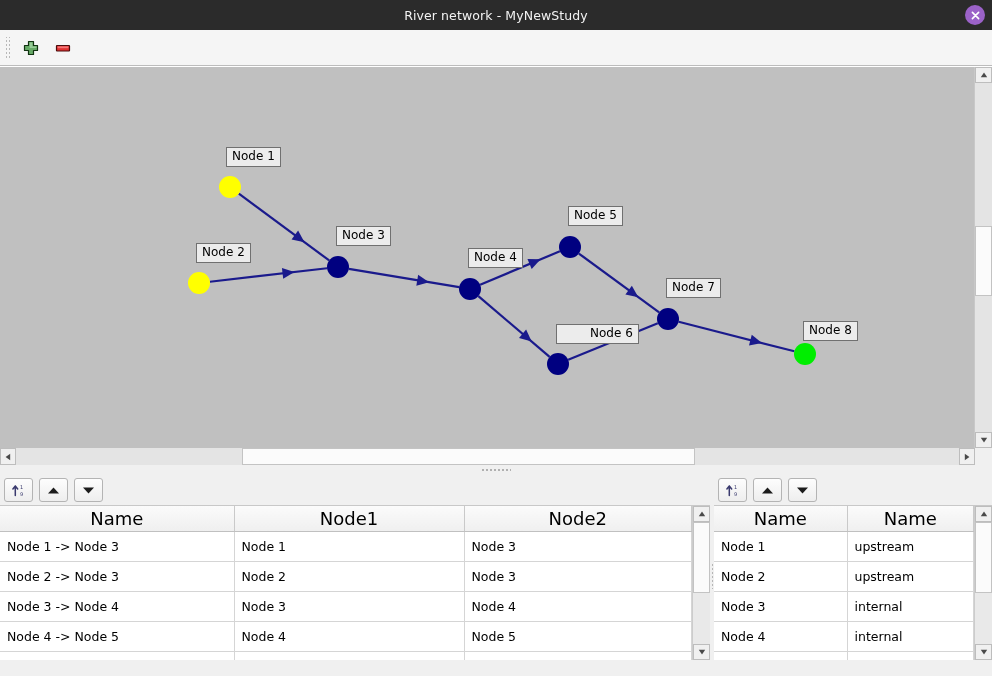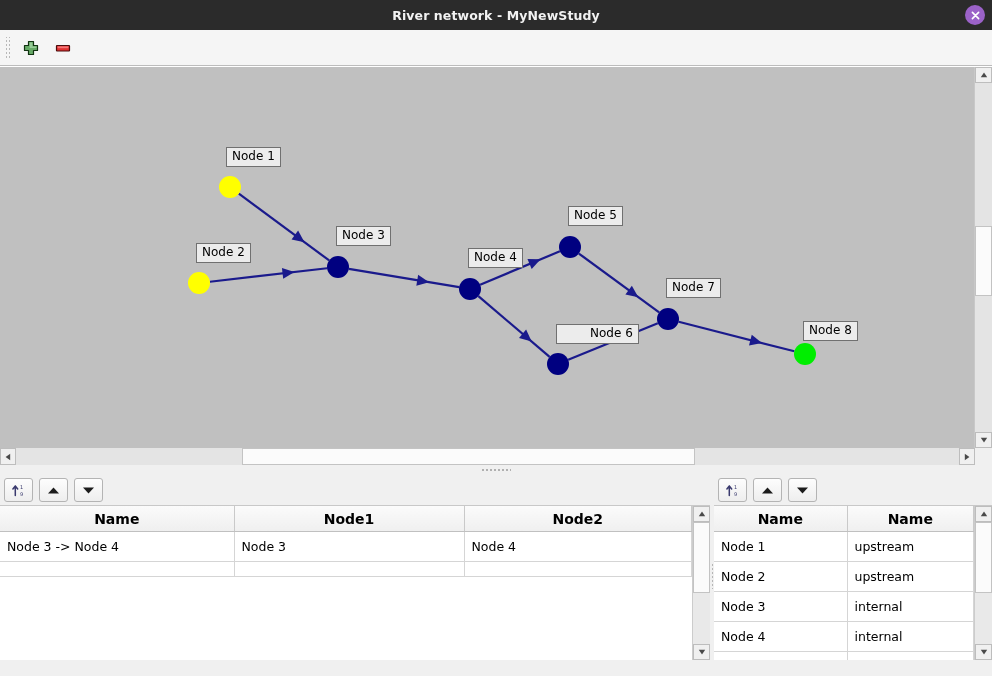--- a/index.html
+++ b/index.html
@@ -32,21 +32,21 @@
     background: #2b2b2b;
     color: #ffffff;
     display: flex;
     align-items: center;
     justify-content: center;
     position: relative;
     flex: 0 0 30px;
   }
   .titlebar-text {
     font-size: 12.5px;
-    font-weight: bold;
+    font-weight: normal;
     letter-spacing: 0.1px;
     color: #f2f2f2;
   }
   .close-btn {
     position: absolute;
     right: 7px;
     top: 50%;
     transform: translateY(-50%);
     width: 20px;
     height: 20px;
@@ -283,22 +283,22 @@
     border-collapse: collapse;
     width: 100%;
     table-layout: fixed;
     font-size: 12.5px;
   }
   table.grid th {
     background: linear-gradient(#fbfbfb, #efefef);
     border-right: 1px solid #c9c9c9;
     border-bottom: 1px solid #c0c0c0;
     height: 25px;
-    font-weight: bold;
-    font-size: 14px;
+    font-weight: normal;
+    font-size: 18px;
     color: #000;
     text-align: center;
     padding: 0;
     cursor: pointer;
     margin-top: 43px;
   }
   table.grid td {
     border-right: 1px solid #d5d5d5;
     border-bottom: 1px solid #d5d5d5;
     height: 29px;
@@ -474,23 +474,38 @@
               </colgroup>
             <thead>
                 <tr id="reach-head">
                   <th>Name</th>
                   <th>Node1</th>
                   <th>Node2</th>
                 </tr>
               </thead>
             <tbody id="reach-body">
                 <tr>
+                  <td>Node 1 -&gt; Node 3</td>
+                  <td>Node 1</td>
+                  <td>Node 3</td>
+                </tr>
+                <tr>
+                  <td>Node 2 -&gt; Node 3</td>
+                  <td>Node 2</td>
+                  <td>Node 3</td>
+                </tr>
+                <tr>
                   <td>Node 3 -&gt; Node 4</td>
                   <td>Node 3</td>
                   <td>Node 4</td>
+                </tr>
+                <tr>
+                  <td>Node 4 -&gt; Node 5</td>
+                  <td>Node 4</td>
+                  <td>Node 5</td>
                 </tr>
                 <tr class="partial">
                   <td></td>
                   <td></td>
                   <td></td>
                 </tr>
               </tbody>
           </table>
         </div>
         <div class="tbl-vscroll">

